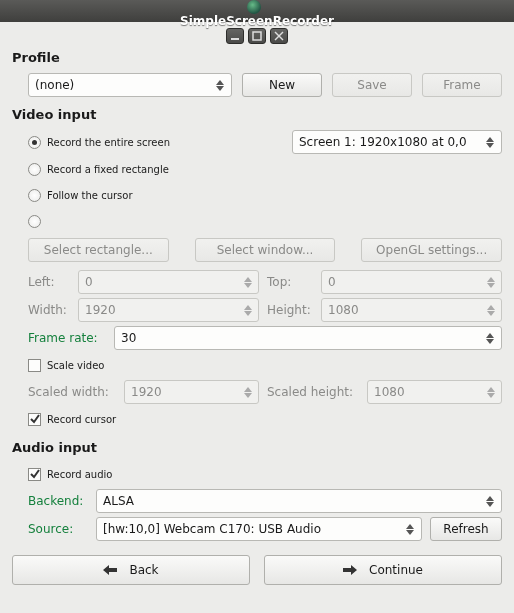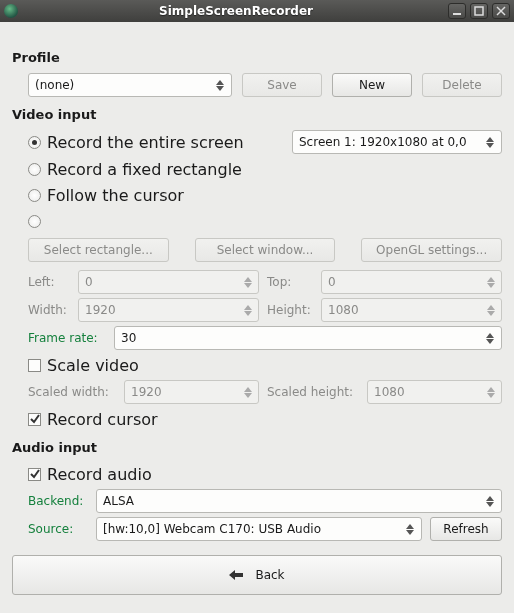--- a/index.html
+++ b/index.html
@@ -10,20 +10,21 @@
     width: 514px;
     color: #1a1a1a;
   }
   .titlebar {
     height: 22px;
     background: linear-gradient(#5a5a58, #3f3f3d);
     display: flex;
     align-items: center;
     color: #fff;
     padding: 0 4px;
+    flex-direction: column;
   }
   .titlebar .app-icon {
     width: 14px; height: 14px;
     border-radius: 50%;
     background: radial-gradient(circle at 40% 35%, #6b8, #254 70%);
     margin-right: 6px;
     flex: 0 0 auto;
   }
   .titlebar .title {
     flex: 1;
@@ -75,21 +76,21 @@
     display: inline-flex; align-items: center; justify-content: center;
   }
   .btn.disabled {
     color: #9a9a96;
     background: linear-gradient(#f1f1ef,#e8e8e6);
     border-color: #c8c8c4;
   }
   .radio, .check {
     display: inline-flex; align-items: center; gap: 6px;
     height: 22px;
-    font-size: 16px;
+    font-size: 10px;
   }
   .radio .dot {
     width: 13px; height: 13px; border-radius: 50%;
     border: 1px solid #8a8a86;
     background: radial-gradient(#fff,#eaeae8);
     display: flex; align-items: center; justify-content: center;
     flex: 0 0 auto;
   }
   .radio.checked .dot::after {
     content: ""; width: 5px; height: 5px; border-radius: 50%; background: #333;
@@ -108,21 +109,21 @@
   }
   .spin input {
     border: none; background: transparent; width: 100%;
     font-size: 12px; color: inherit; outline: none;
     font-family: inherit;
   }
   .screen-select { width: 210px; }
   .bigrow { display: flex; gap: 26px; }
   .bigrow .btn { flex: 1; min-width: 0; }
   .footer-row { display: flex; gap: 14px; margin-top: 14px; }
-  .footer-row .btn { flex: 1; height: 40px; gap: 12px; }
+  .footer-row .btn { flex: 1; height: 30px; gap: 12px; }
   .arrow-left, .arrow-right { display:inline-flex; }
   label.lbl { display: inline-block; }
 </style>
 </head>
 <body>
 
 <div class="titlebar">
   <div class="app-icon"></div>
   <div class="title">SimpleScreenRecorder</div>
   <div class="winbtns">
@@ -153,28 +154,28 @@
       <span>(none)</span>
       <span class="arrows">
         <svg width="8" height="5">
             <polygon points="4,0 8,5 0,5" fill="#555"></polygon>
           </svg>
         <svg width="8" height="5">
             <polygon points="0,0 8,0 4,5" fill="#555"></polygon>
           </svg>
       </span>
     </div>
+    <div class="btn" style="width:80px">
+        <span>New</span>
+      </div>
     <div class="btn disabled" style="width:80px">
         <span>Save</span>
       </div>
-    <div class="btn" style="width:80px">
-        <span>New</span>
-      </div>
     <div class="btn disabled" style="width:80px">
-        <span>Delete</span>
+        <span>Frame</span>
       </div>
   </div>
 
   <div class="section-title" style="margin-top:10px">Video input</div>
   <div class="indent">
 
     <div class="row" style="justify-content:space-between">
       <div class="radio checked">
         <span class="dot"></span>
         <span>Record the entire screen</span>
@@ -387,15 +388,23 @@
 
   <div class="footer-row">
     <div class="btn">
       <span class="arrow-left">
           <svg width="14" height="10">
             <polygon points="6,0 0,5 6,10 6,7 14,7 14,3 6,3" fill="#333"></polygon>
           </svg>
         </span>
       <span>Back</span>
     </div>
+    <div class="btn">
+      <span class="arrow-right">
+          <svg width="14" height="10">
+            <polygon points="8,0 14,5 8,10 8,7 0,7 0,3 8,3" fill="#333"></polygon>
+          </svg>
+        </span>
+      <span>Continue</span>
+    </div>
   </div>
 
 </div>
 
 </body></html>

